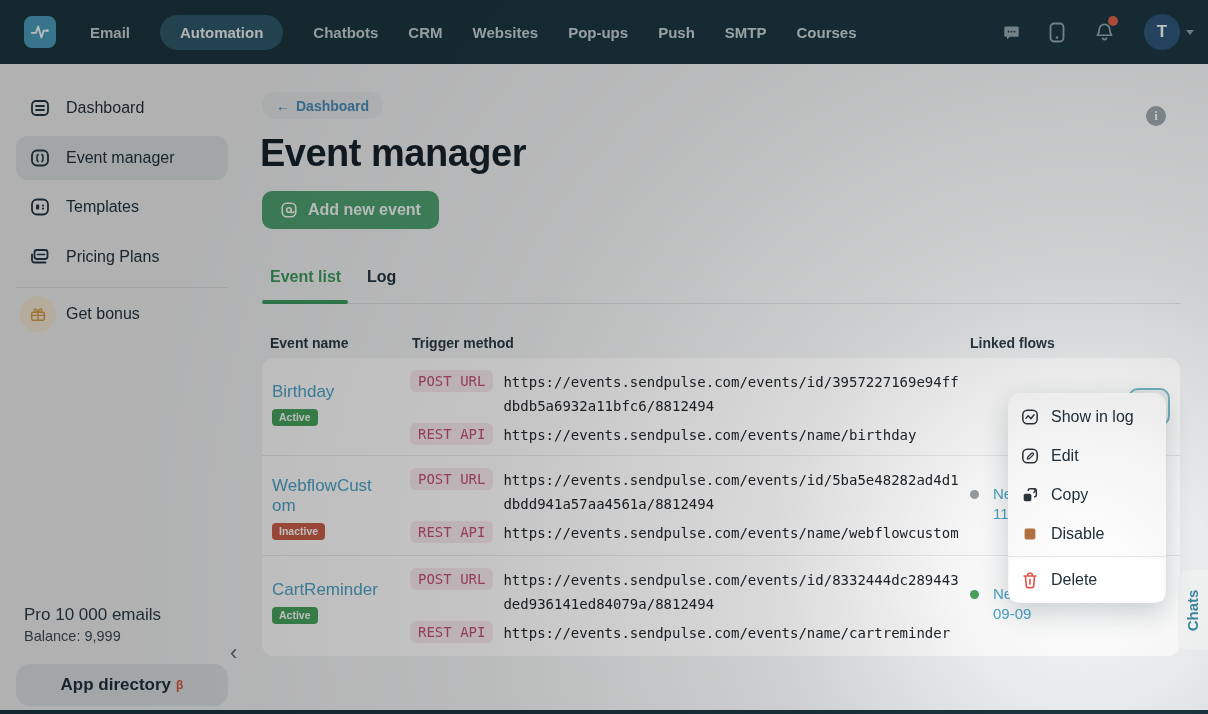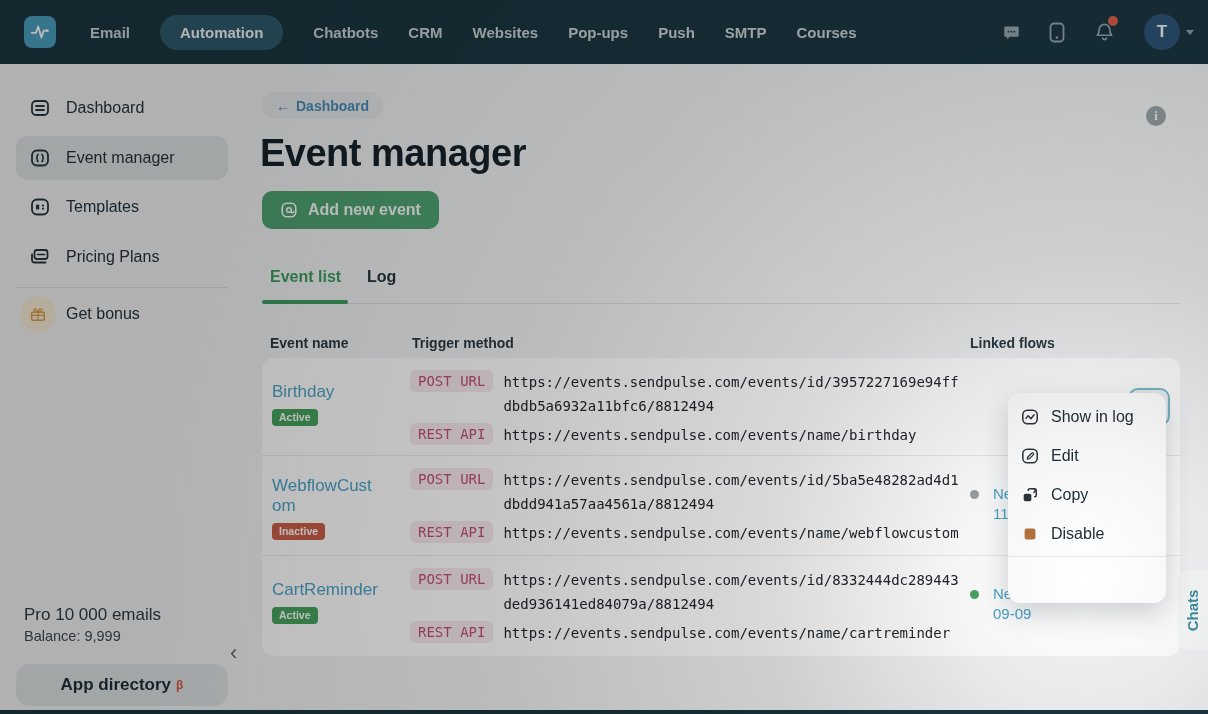--- a/index.html
+++ b/index.html
@@ -316,20 +316,29 @@
     </div>
     <div class="ctx-item">
       <svg width="18" height="18" viewBox="0 0 20 20">
         <rect x="4" y="4" width="12" height="12" rx="2.5" fill="#b5723f"></rect>
       </svg>
       <span>Disable</span>
     </div>
     <div class="ctx-divider"></div>
   </div>
 
+  <div class="delete-row">
+    <svg width="18" height="19" viewBox="0 0 20 21">
+      <path d="M3.5 5.5h13" stroke="#e0544a" stroke-width="1.8" stroke-linecap="round"></path>
+      <path d="M7.5 5.5V4a1.5 1.5 0 0 1 1.5-1.5h2A1.5 1.5 0 0 1 12.5 4v1.5" fill="none" stroke="#e0544a" stroke-width="1.8"></path>
+      <path d="M5 5.5l.8 11a2 2 0 0 0 2 1.9h4.4a2 2 0 0 0 2-1.9l.8-11" fill="none" stroke="#e0544a" stroke-width="1.8" stroke-linejoin="round"></path>
+      <path d="M10 9.5v5" stroke="#e0544a" stroke-width="1.8" stroke-linecap="round"></path>
+    </svg>
+    <span>Delete</span>
+  </div>
 
   <div class="chats-tab">
     <span>Chats</span>
   </div>
 
   <div class="bottom-strip"></div>
 
   <div class="dim-overlay"></div>
 </div>
 

